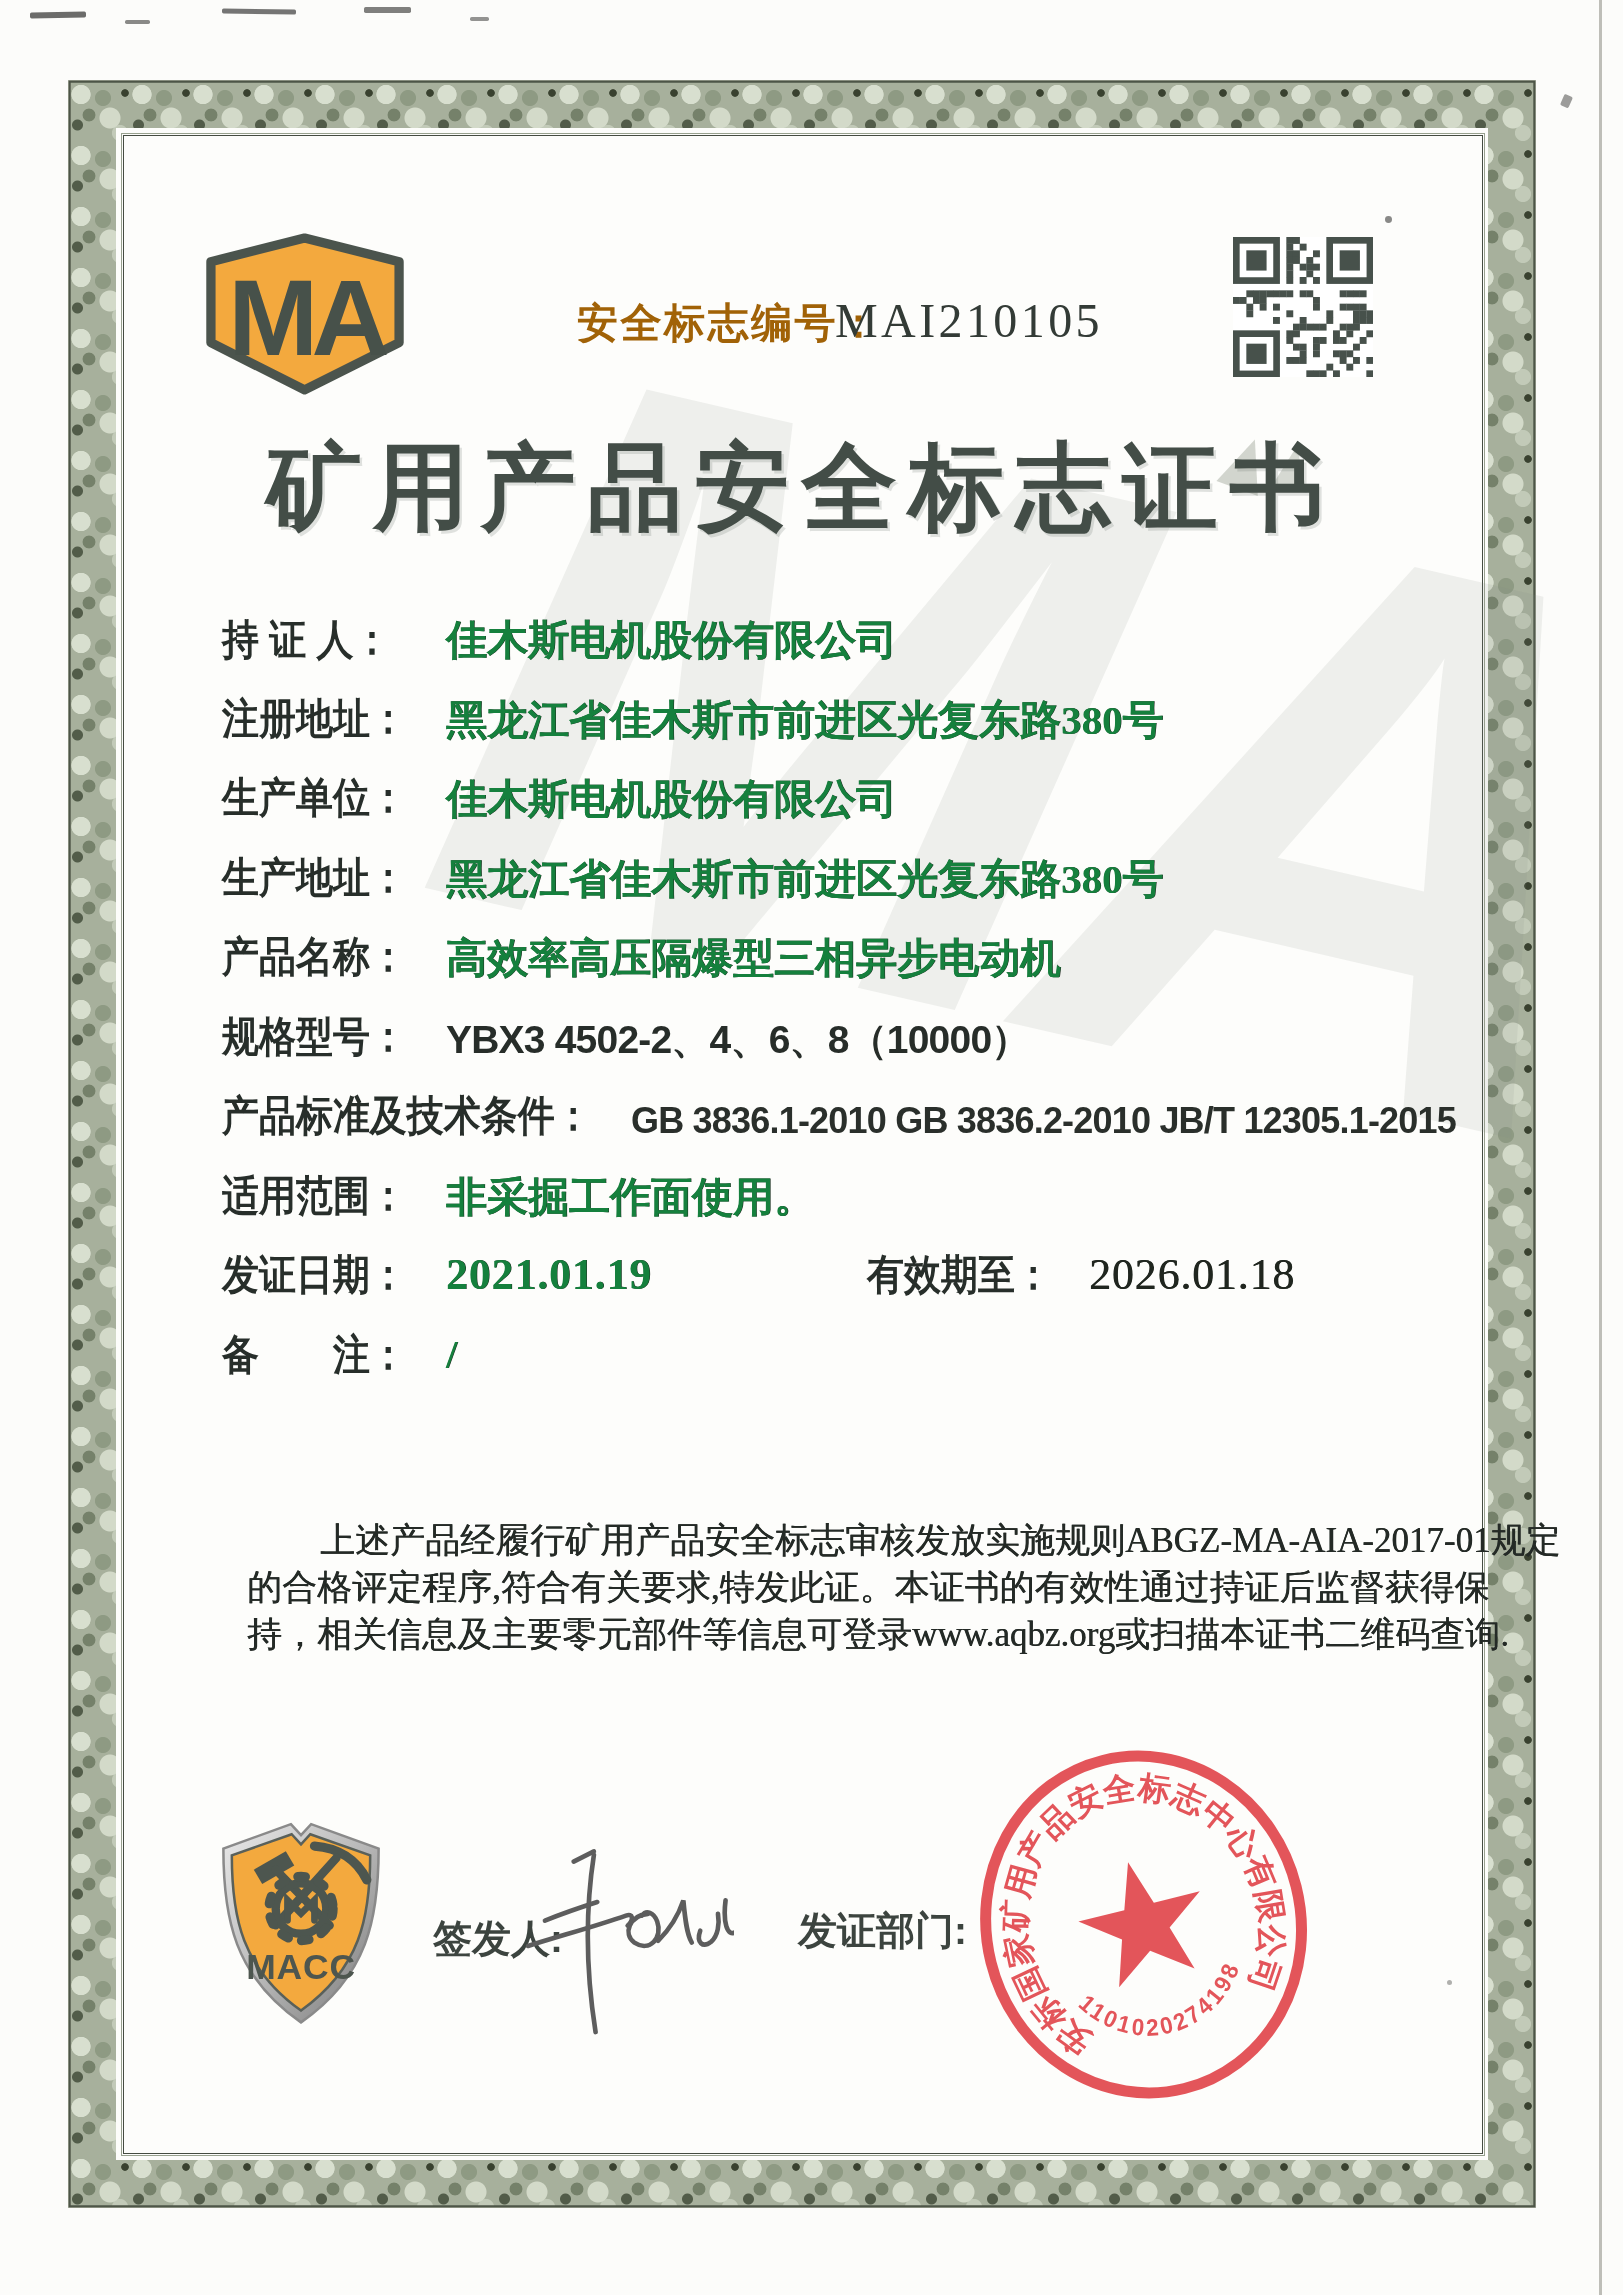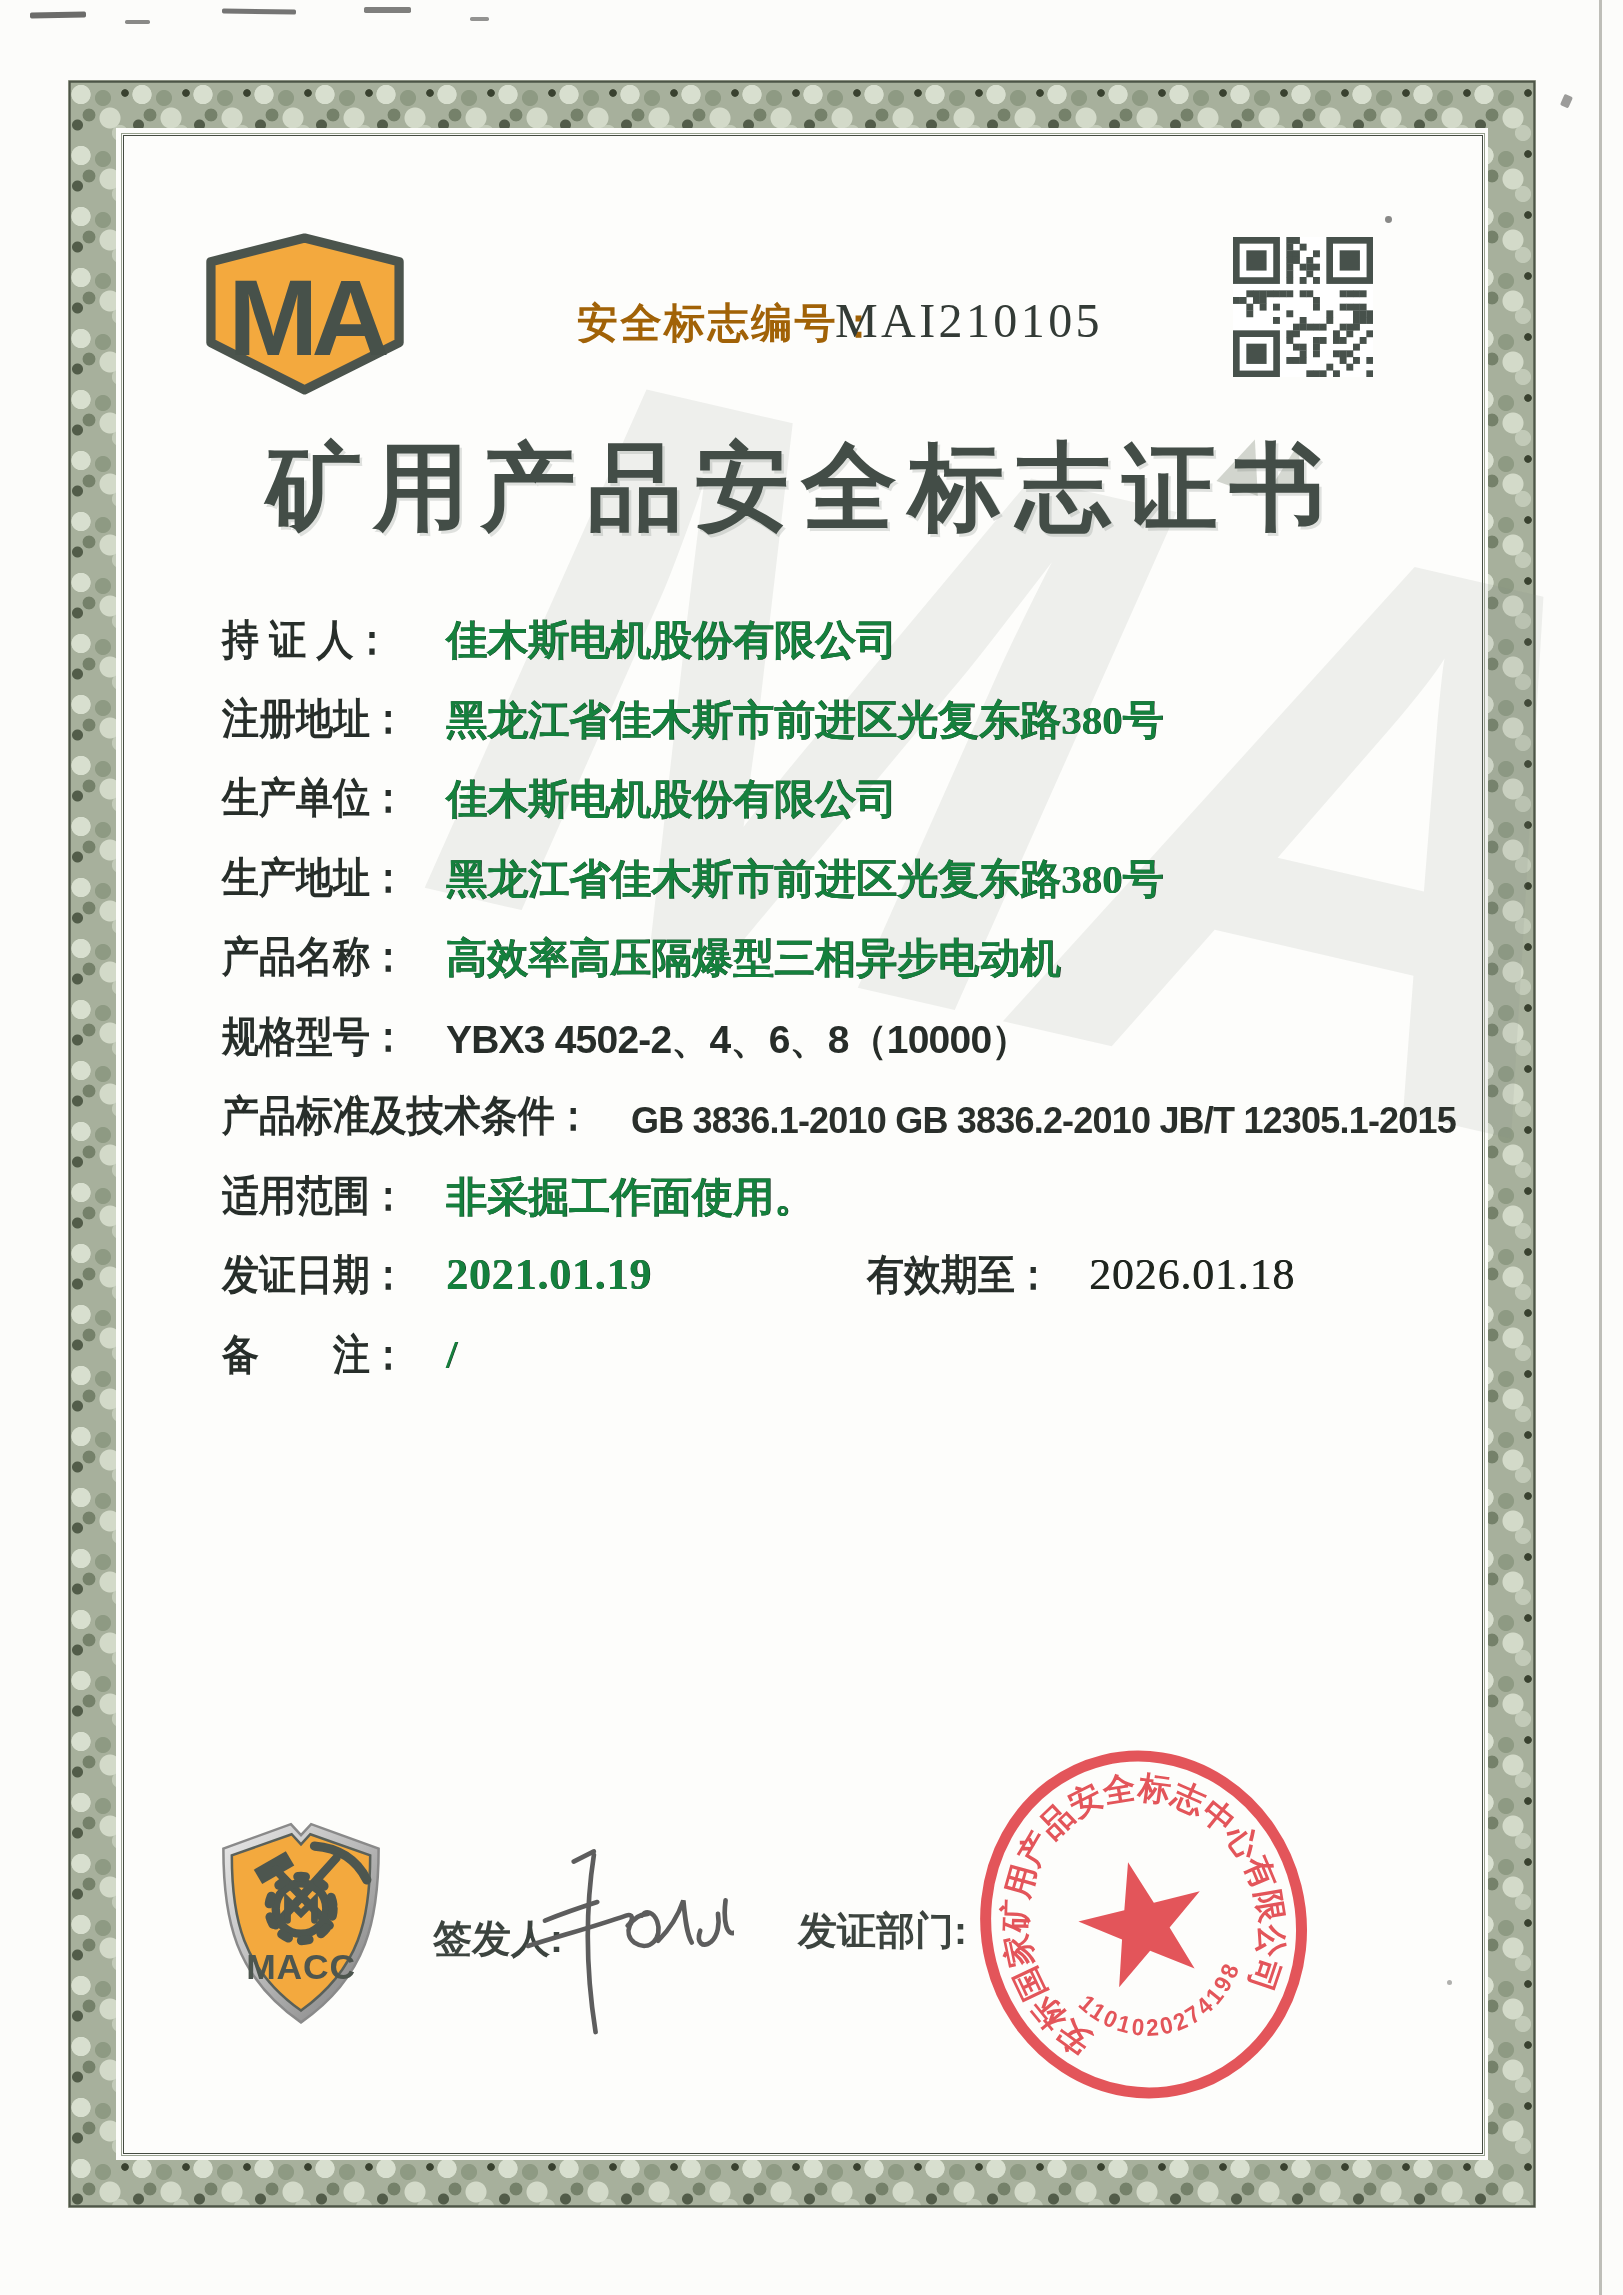--- a/index.html
+++ b/index.html
@@ -288,20 +288,25 @@
   <span class="row-value" style="top:1174px">非采掘工作面使用。</span>
 
   <span class="row-label" style="top:1251px">发证日期：</span>
   <span class="row-value date" style="top:1251px">2021.01.19</span>
   <span class="mid-label" style="top:1251px">有效期至：</span>
   <span class="mid-value" style="top:1251px">2026.01.18</span>
 
   <span class="row-label" style="top:1331px">备　　注：</span>
   <span class="row-value" style="top:1331px">/</span>
 
+  <div class="statement">
+    <div class="line first">上述产品经履行矿用产品安全标志审核发放实施规则ABGZ-MA-AIA-2017-01规定</div>
+    <div class="line">的合格评定程序,符合有关要求,特发此证。本证书的有效性通过持证后监督获得保</div>
+    <div class="line">持，相关信息及主要零元部件等信息可登录www.aqbz.org或扫描本证书二维码查询.</div>
+  </div>
 
   <div class="macc-logo">
     <svg width="196" height="216" viewBox="0 0 232 256">
       <defs>
         <linearGradient id="metal" x1="0" y1="0" x2="1" y2="1">
           <stop offset="0" stop-color="#e9e9e9"></stop>
             <stop offset="0.5" stop-color="#b9b9b9"></stop>
             <stop offset="1" stop-color="#777777"></stop>
         </linearGradient>
       </defs>

